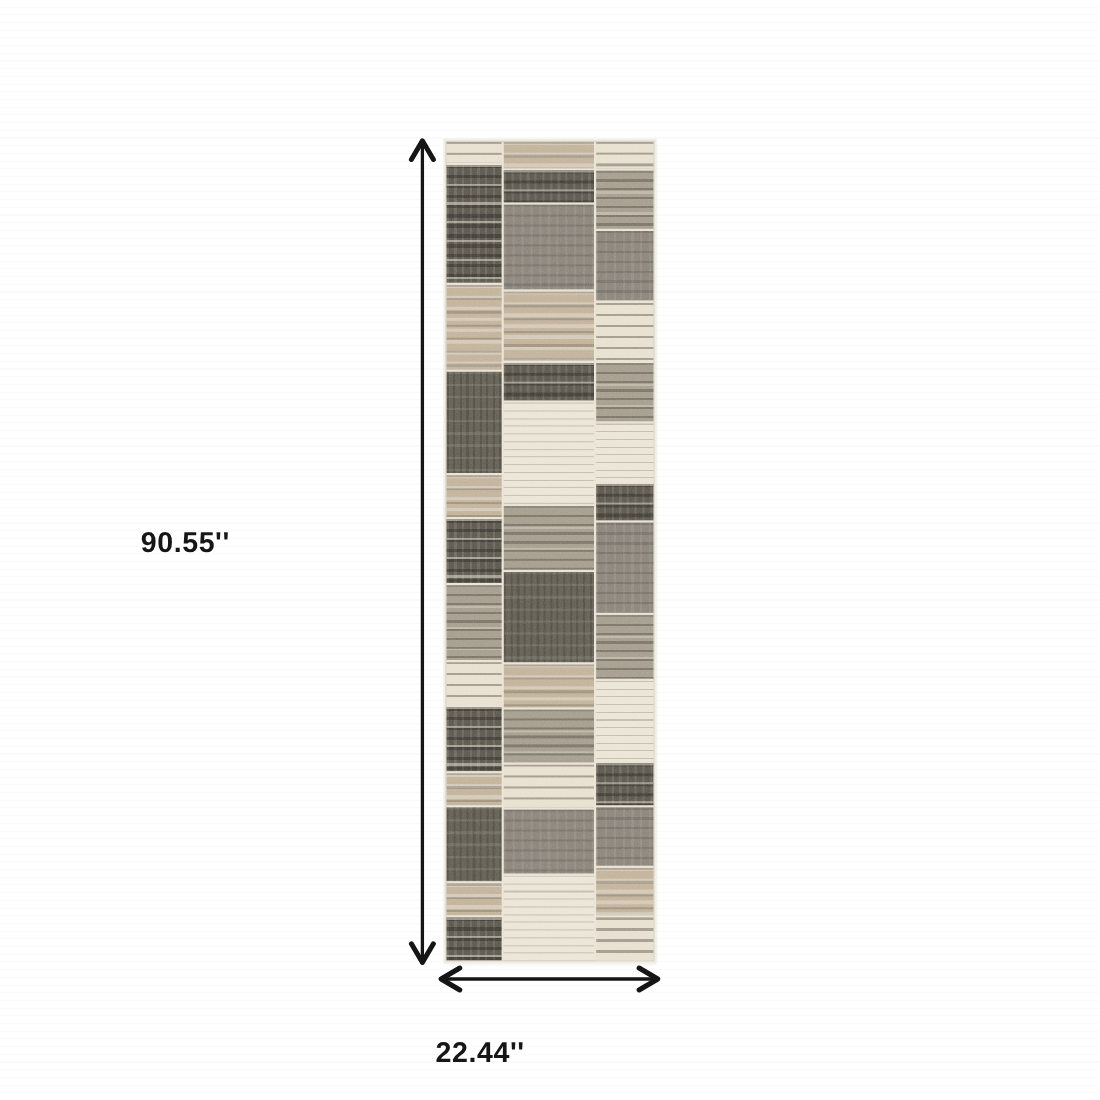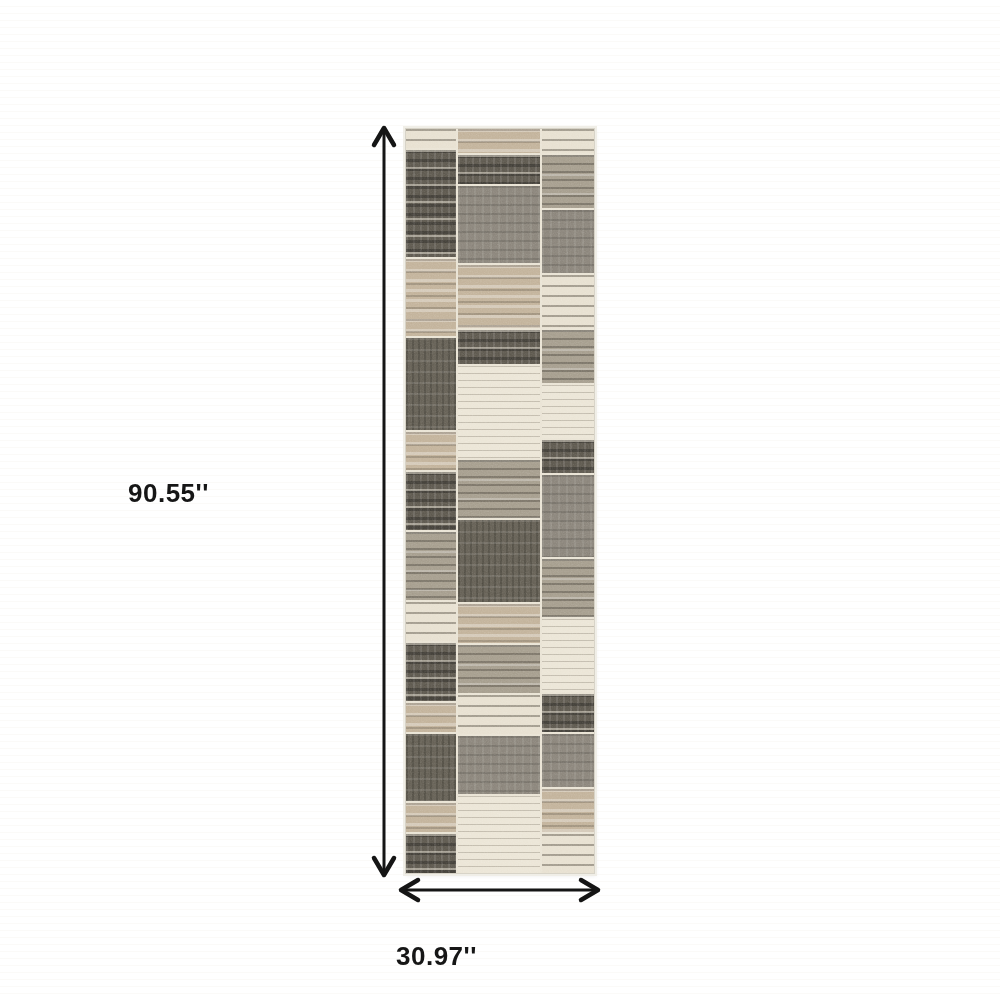--- a/index.html
+++ b/index.html
@@ -122,15 +122,15 @@
     <polyline points="8,738 18,755 28,738" fill="none" stroke="#151515" stroke-width="4.5" stroke-linecap="round" stroke-linejoin="round"></polyline>
   </svg>
 
   <svg class="arrow-h" width="212" height="36" viewBox="0 0 212 36">
     <line x1="8" y1="18" x2="205" y2="18" stroke="#151515" stroke-width="3"></line>
     <polyline points="25,8 8,18 25,28" fill="none" stroke="#151515" stroke-width="4.5" stroke-linecap="round" stroke-linejoin="round"></polyline>
     <polyline points="188,8 205,18 188,28" fill="none" stroke="#151515" stroke-width="4.5" stroke-linecap="round" stroke-linejoin="round"></polyline>
   </svg>
 
   <div class="dim-label height">90.55''</div>
-  <div class="dim-label width">30.97''</div>
+  <div class="dim-label width">22.44''</div>
 
 </div>
 
 </body></html>

